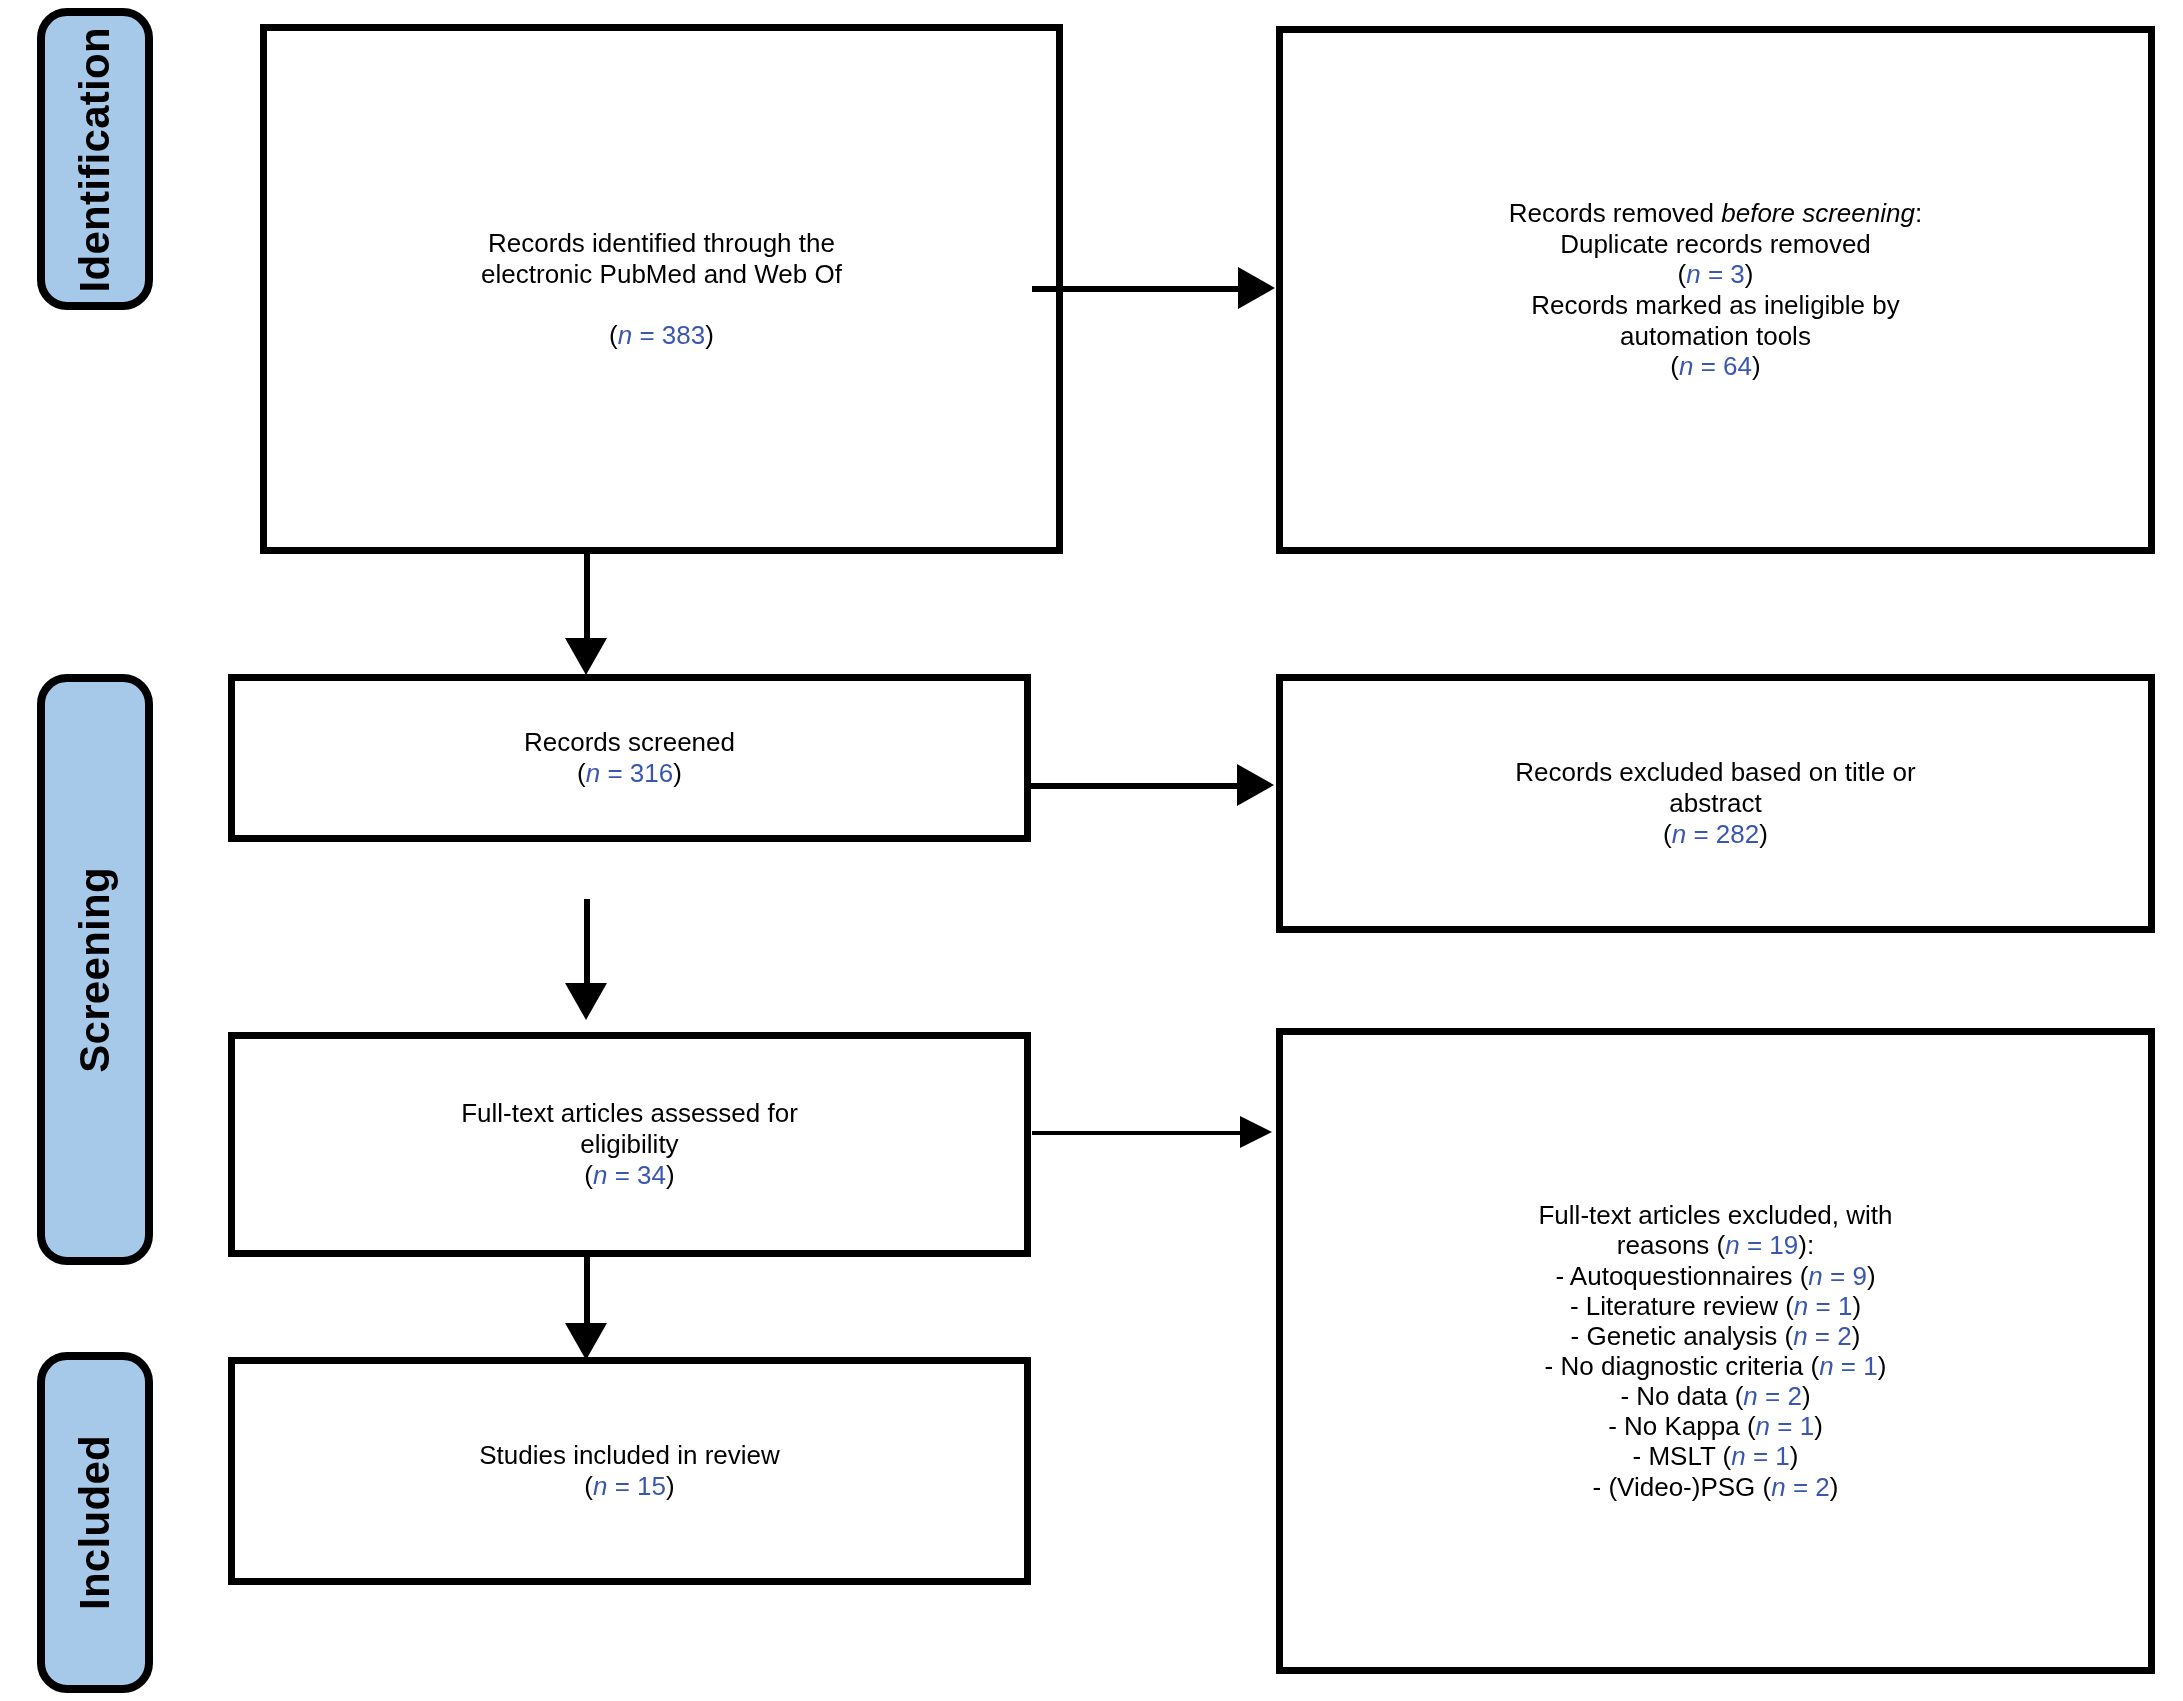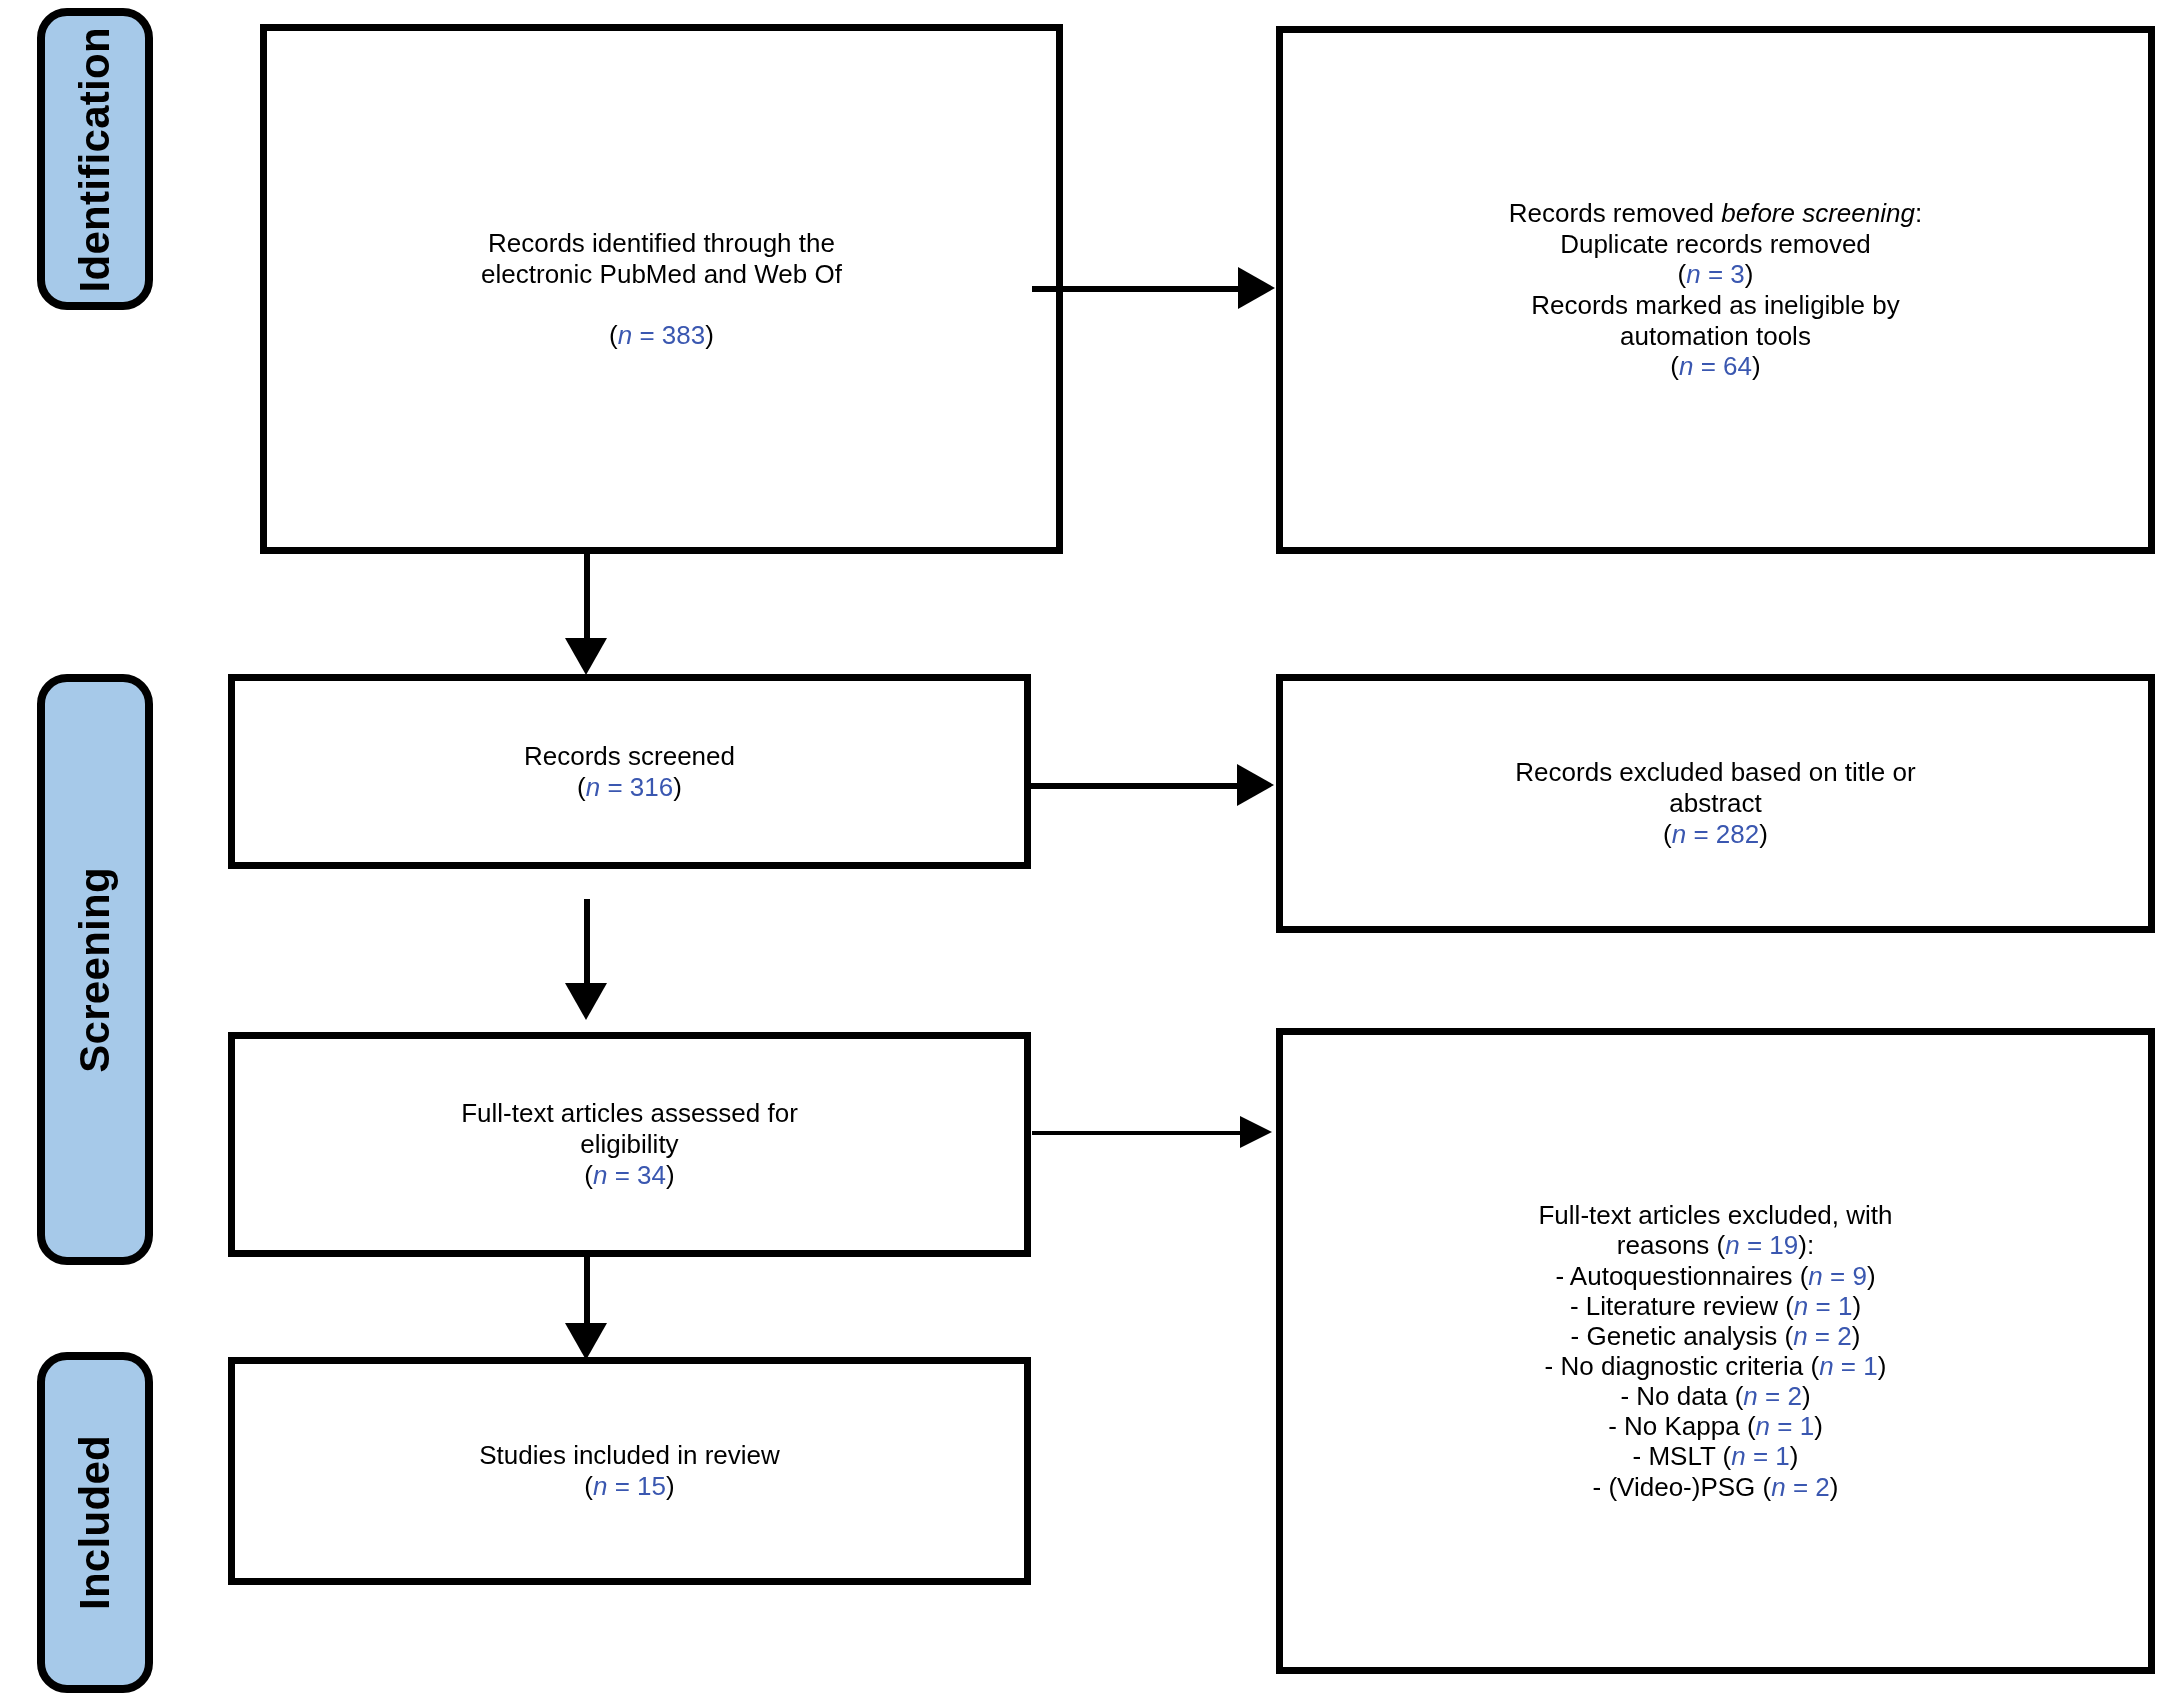--- a/index.html
+++ b/index.html
@@ -125,21 +125,21 @@
     <div class="box-text">
       <span>Records removed </span><span class="ital">before screening</span><span>:</span><br>
       <span>Duplicate records removed</span><br>
       <span>(<span class="n-val ital">n</span><span class="n-val"> = </span><span class="n-val">3</span>)</span><br>
       <span>Records marked as ineligible by</span><br>
       <span>automation tools</span><br>
       <span>(<span class="n-val ital">n</span><span class="n-val"> = </span><span class="n-val">64</span>)</span>
     </div>
   </div>
 
-  <div class="flow-box" style="left:228px; top:674px; width:803px; height:195px;">
+  <div class="flow-box" style="left:228px; top:674px; width:803px; height:168px;">
     <div class="box-text">
       <span>Records screened</span><br>
       <span>(<span class="n-val ital">n</span><span class="n-val"> = </span><span class="n-val">316</span>)</span>
     </div>
   </div>
 
   <div class="flow-box" style="left:1276px; top:674px; width:879px; height:259px;">
     <div class="box-text">
       <span>Records excluded based on title or</span><br>
       <span>abstract</span><br>

